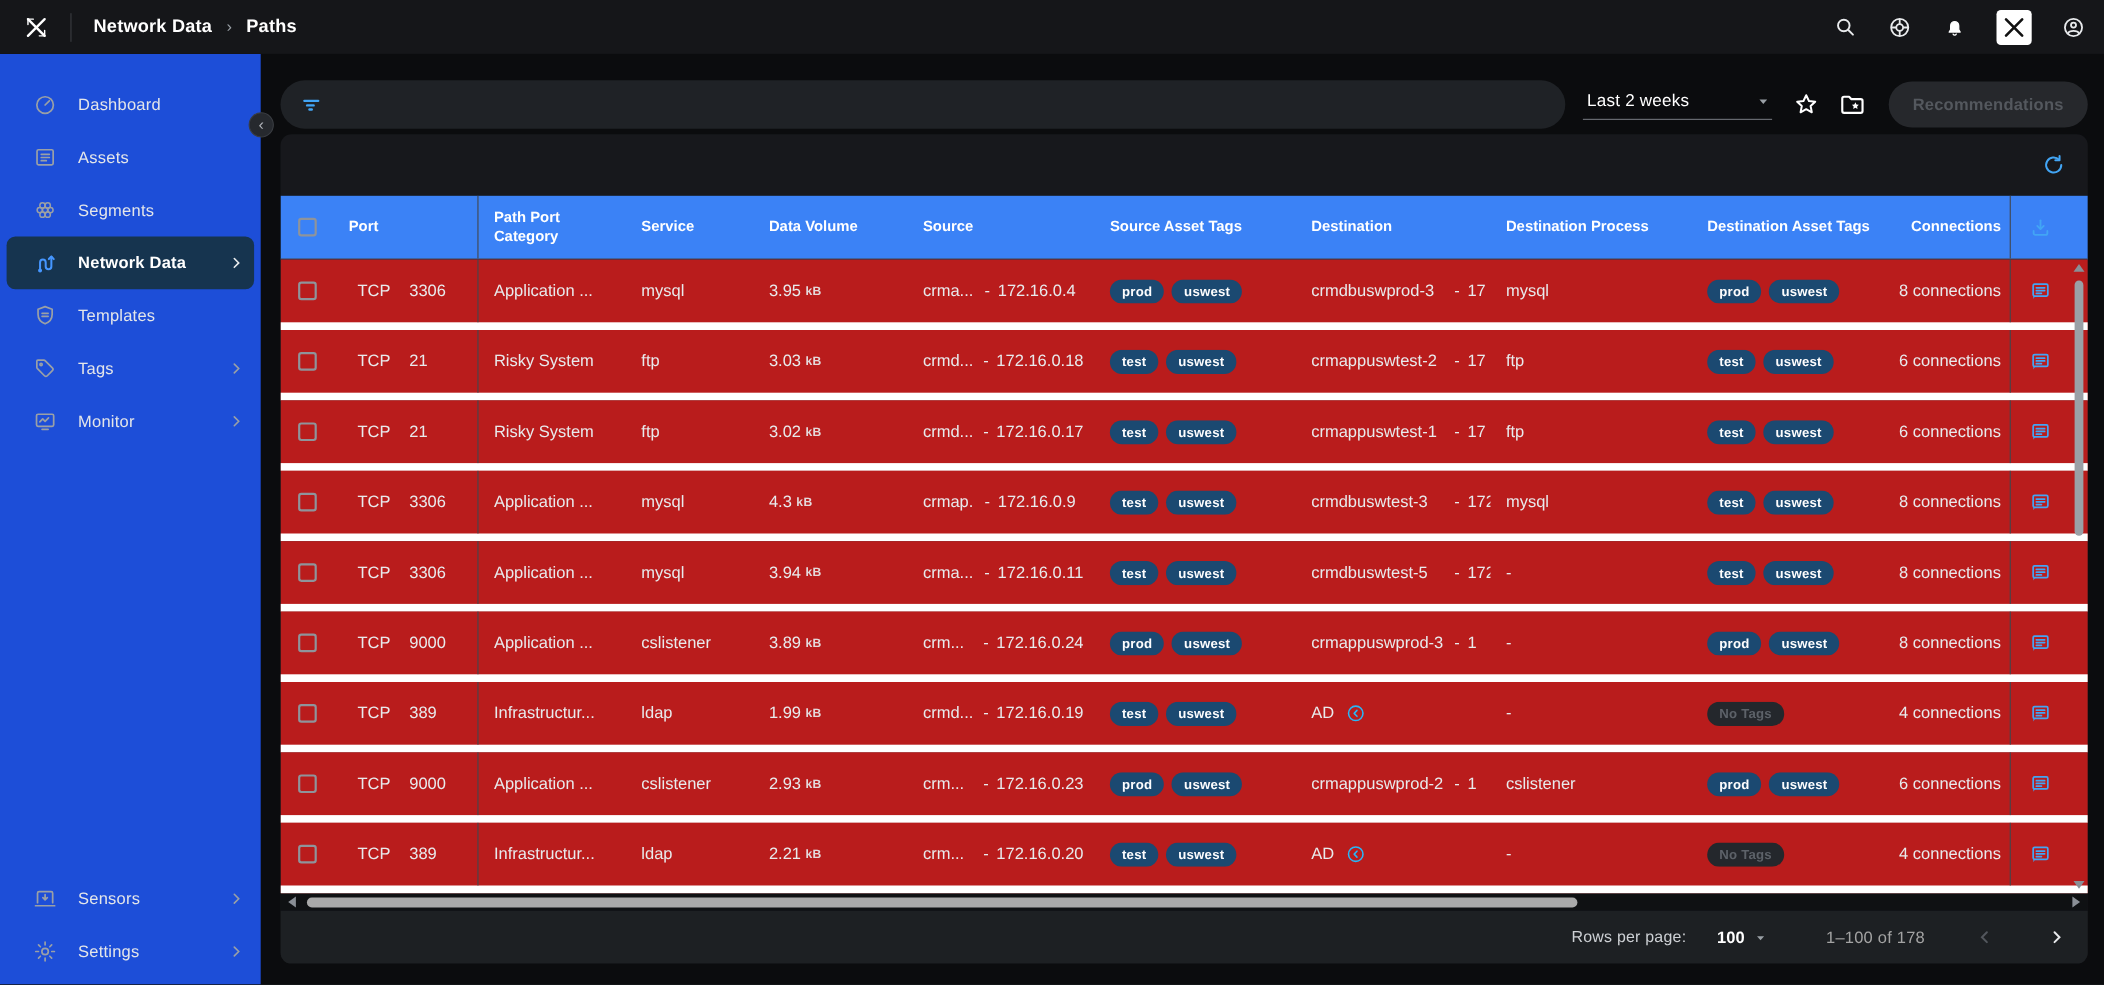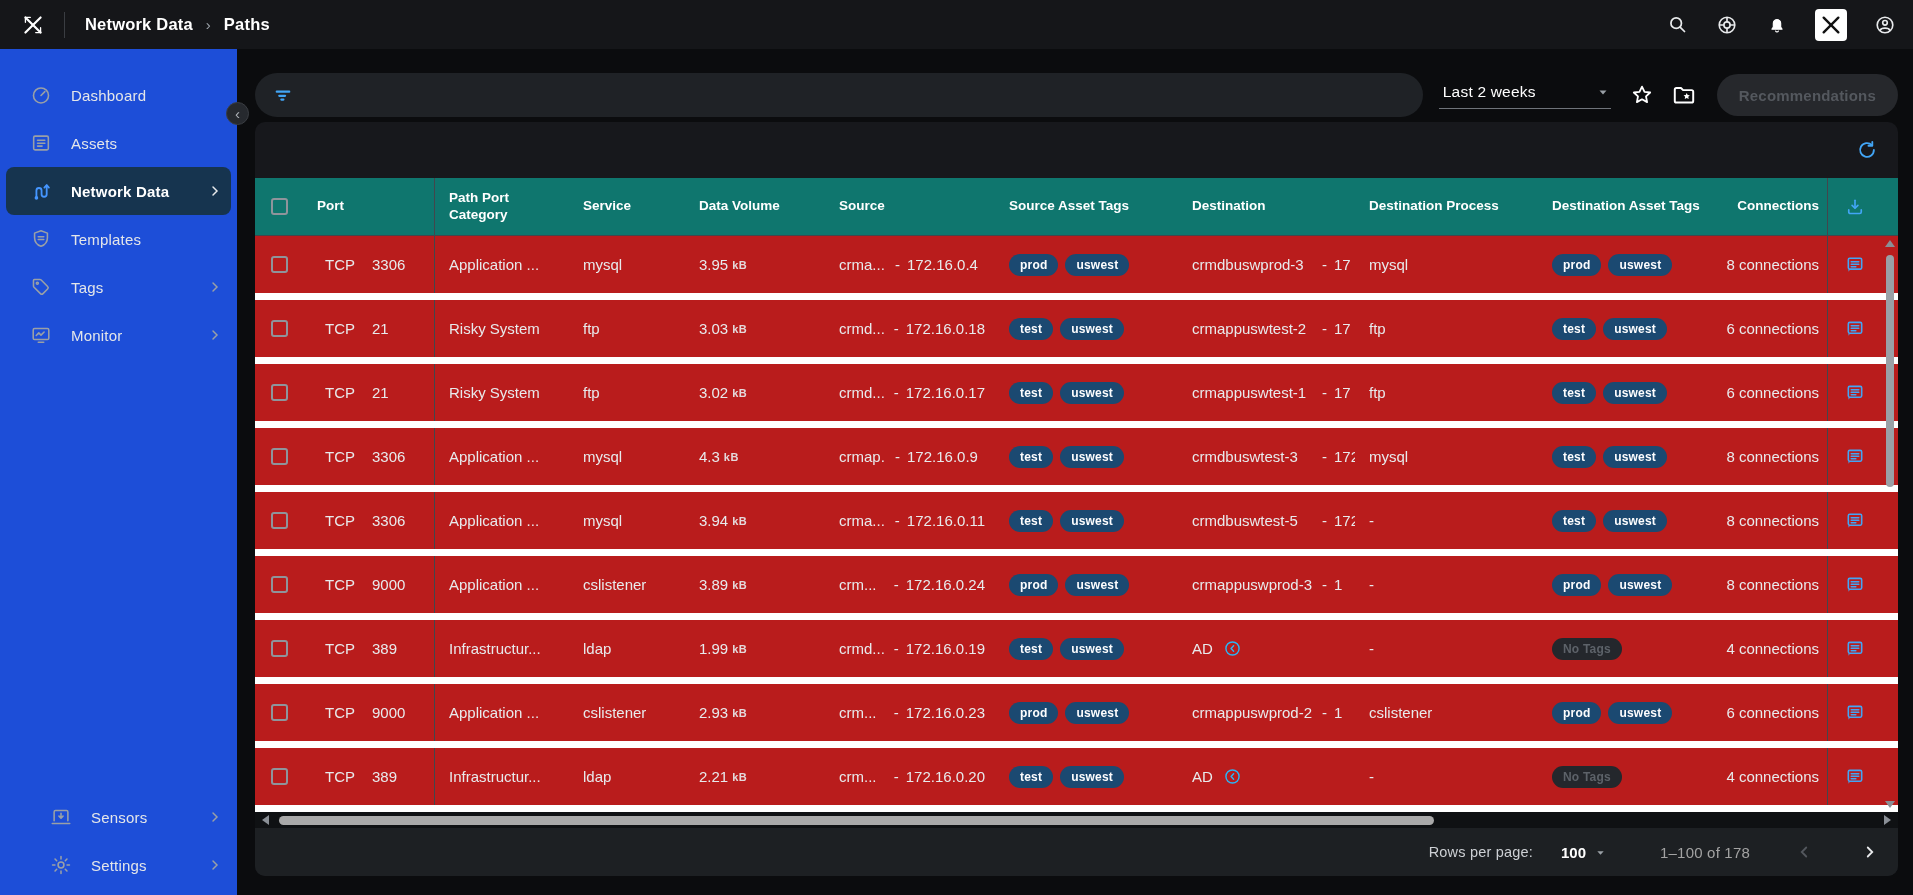--- a/index.html
+++ b/index.html
@@ -35,21 +35,21 @@
   }
   .nav-item {
     height:48px; display:flex; align-items:center; padding:0 14px 0 30px;
     color:#e4e6e9; cursor:pointer; font-size:15px; letter-spacing:.2px;
   }
   .nav-item .nav-icon { width:22px; height:22px; margin-right:19px; flex-shrink:0; }
   .nav-item .nav-label { flex:1; white-space:nowrap; }
   .nav-item .nav-chevron { width:16px; height:16px; color:#9aa0a6; }
   .nav-item.active { background:#16344f; margin:0 6px; border-radius:8px; padding:0 8px 0 24px; color:#ffffff; font-weight:600; }
   .nav-item.active .nav-chevron { color:#e8eaec; }
-  .sidebar-bottom { margin-top:auto; padding-bottom:6px;padding-left:20px; }
+  .sidebar-bottom { margin-top:auto; padding-bottom:6px; }
 
   
   .content { flex:1; padding:24px 15px 0 18px; position:relative; }
   .filter-row { display:flex; align-items:center; height:44px; }
   .filter-input {
     flex:1; height:44px; background:#1f2226; border:none; border-radius:22px;
     display:flex; align-items:center; padding:0 18px; cursor:text;
   }
   .filter-input input {
     background:transparent; border:none; outline:none; color:#e8eaec;
@@ -67,21 +67,21 @@
     letter-spacing:.2px; cursor:default;
   }
 
   
   .card { margin-top:5px; background:#17181c; border-radius:10px; overflow:hidden; }
   .card-toolbar { height:56px; display:flex; align-items:center; justify-content:flex-end; padding-right:18px; }
   .refresh-btn { width:26px; height:26px; display:flex; align-items:center; justify-content:center; cursor:pointer; }
 
   .table { position:relative; }
   .grid-row { display:grid; grid-template-columns:48px 132px 134px 116px 140px 170px 183px 177px 183px 177px 112px 54px; }
-  .thead { background:#0f766e; height:58px; align-items:center; border-bottom:1px solid #43464c; }
+  .thead { background:#3b82f6; height:58px; align-items:center; border-bottom:1px solid #43464c; }
   .th { font-size:13.5px; font-weight:700; color:#ffffff; padding:0 10px 0 14px; line-height:1.25; cursor:pointer; }
   .th.right { text-align:right; padding-right:8px; }
   .c-divider-r { border-right:1px solid #43464c; height:100%; display:flex; align-items:center; }
   .c-divider-l { border-left:1px solid #43464c; height:100%; display:flex; align-items:center; justify-content:center; }
   .th-check { display:flex; align-items:center; justify-content:center; height:100%; }
 
   .tbody { background:#1d2023; }
   .trow { height:64px; align-items:center; border-bottom:7px solid #ffffff; background:#b91c1c; }
   .cell { padding:0 10px 0 14px; display:flex; align-items:center; white-space:nowrap; overflow:hidden; }
   .cell.c-check { justify-content:center; padding:0; height:100%; }
@@ -192,20 +192,34 @@
       <span class="nav-label">Dashboard</span>
     </div>
     <div class="nav-item">
       <span class="nav-icon">
         <svg viewBox="0 0 24 24" width="22" height="22" fill="none" stroke="#9aa0a6" stroke-width="1.7" stroke-linecap="round">
           <rect x="4" y="4.5" width="16" height="15" rx="1.5"></rect>
             <path d="M8.2 9h8M8.2 12.2h8M8.2 15.4h5"></path>
         </svg>
       </span>
       <span class="nav-label">Assets</span>
+    </div>
+    <div class="nav-item">
+      <span class="nav-icon">
+        <svg viewBox="0 0 24 24" width="22" height="22" fill="none" stroke="#9aa0a6" stroke-width="1.5">
+          <circle cx="12" cy="12" r="2.6"></circle>
+            <circle cx="17.3" cy="12" r="2.6"></circle>
+            <circle cx="6.7" cy="12" r="2.6"></circle>
+          <circle cx="14.6" cy="7.4" r="2.6"></circle>
+            <circle cx="9.4" cy="7.4" r="2.6"></circle>
+          <circle cx="14.6" cy="16.6" r="2.6"></circle>
+            <circle cx="9.4" cy="16.6" r="2.6"></circle>
+        </svg>
+      </span>
+      <span class="nav-label">Segments</span>
     </div>
     <div class="nav-item active">
       <span class="nav-icon">
         <svg viewBox="0 0 24 24" width="22" height="22" fill="none" stroke="#4596ff" stroke-width="2" stroke-linecap="round" stroke-linejoin="round">
           <path d="M7 19.5v-8a2.8 2.8 0 0 1 5.6 0v4a2.8 2.8 0 0 0 5.6 0V6"></path>
           <path d="M15.7 8.2L18.2 5.6l2.4 2.6"></path>
           <circle cx="7" cy="19.5" r="1" fill="#4596ff"></circle>
         </svg>
       </span>
       <span class="nav-label">Network Data</span>

